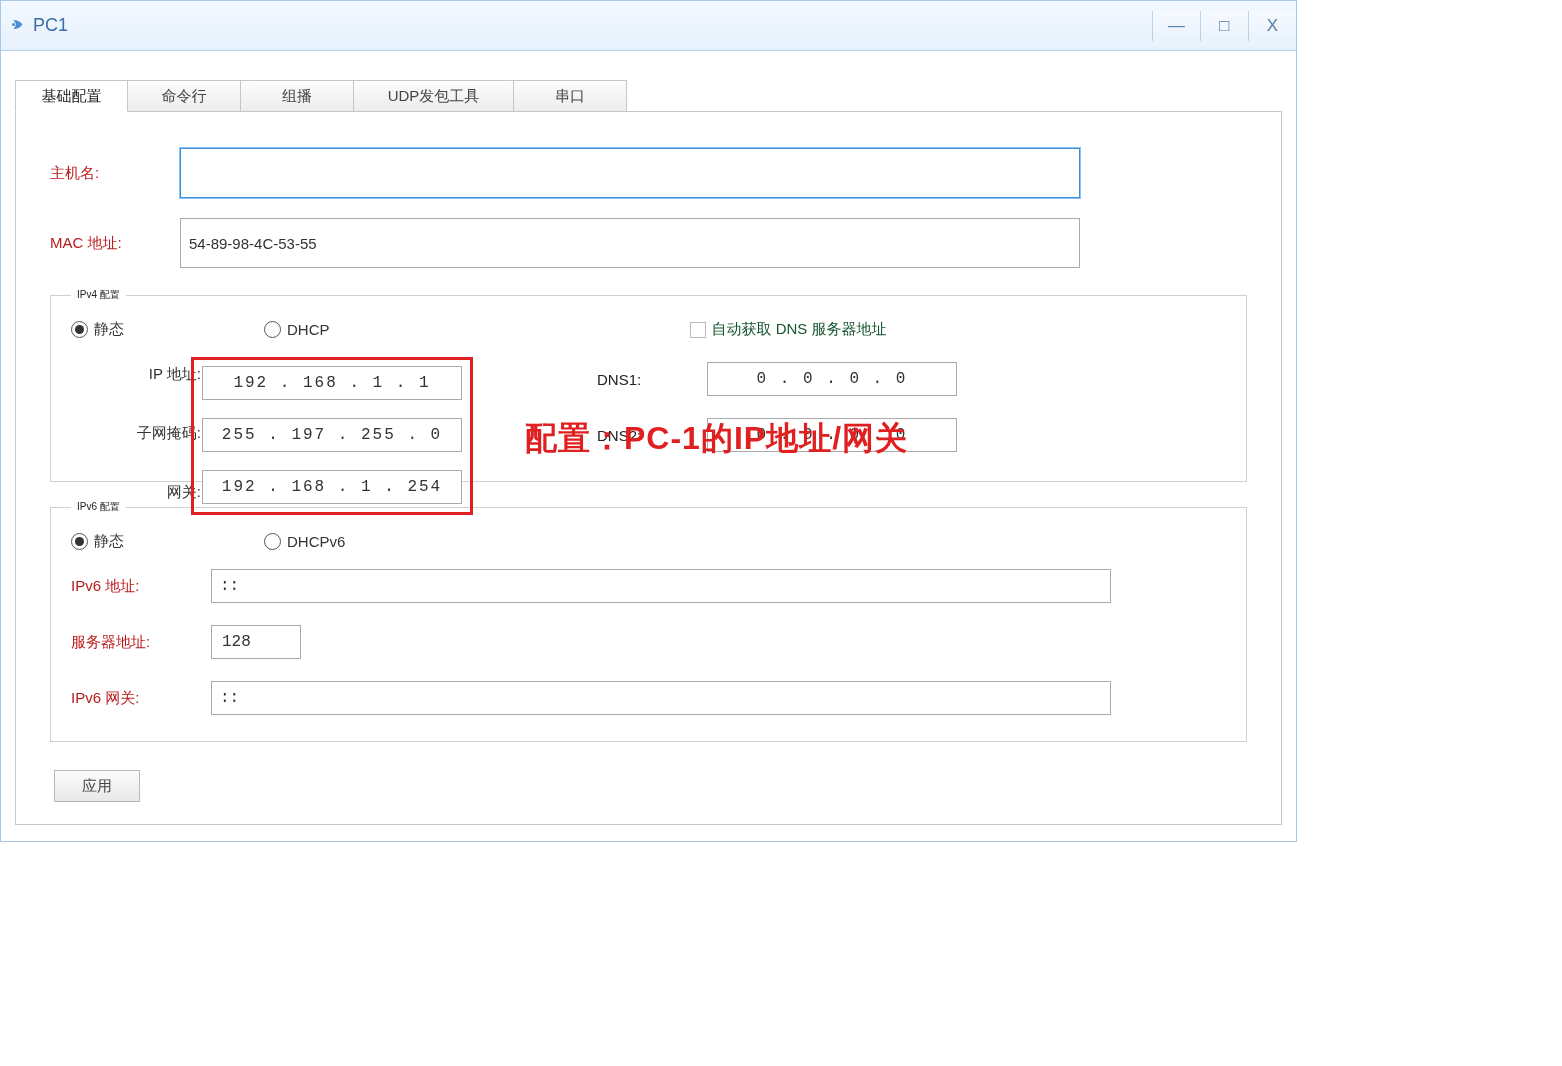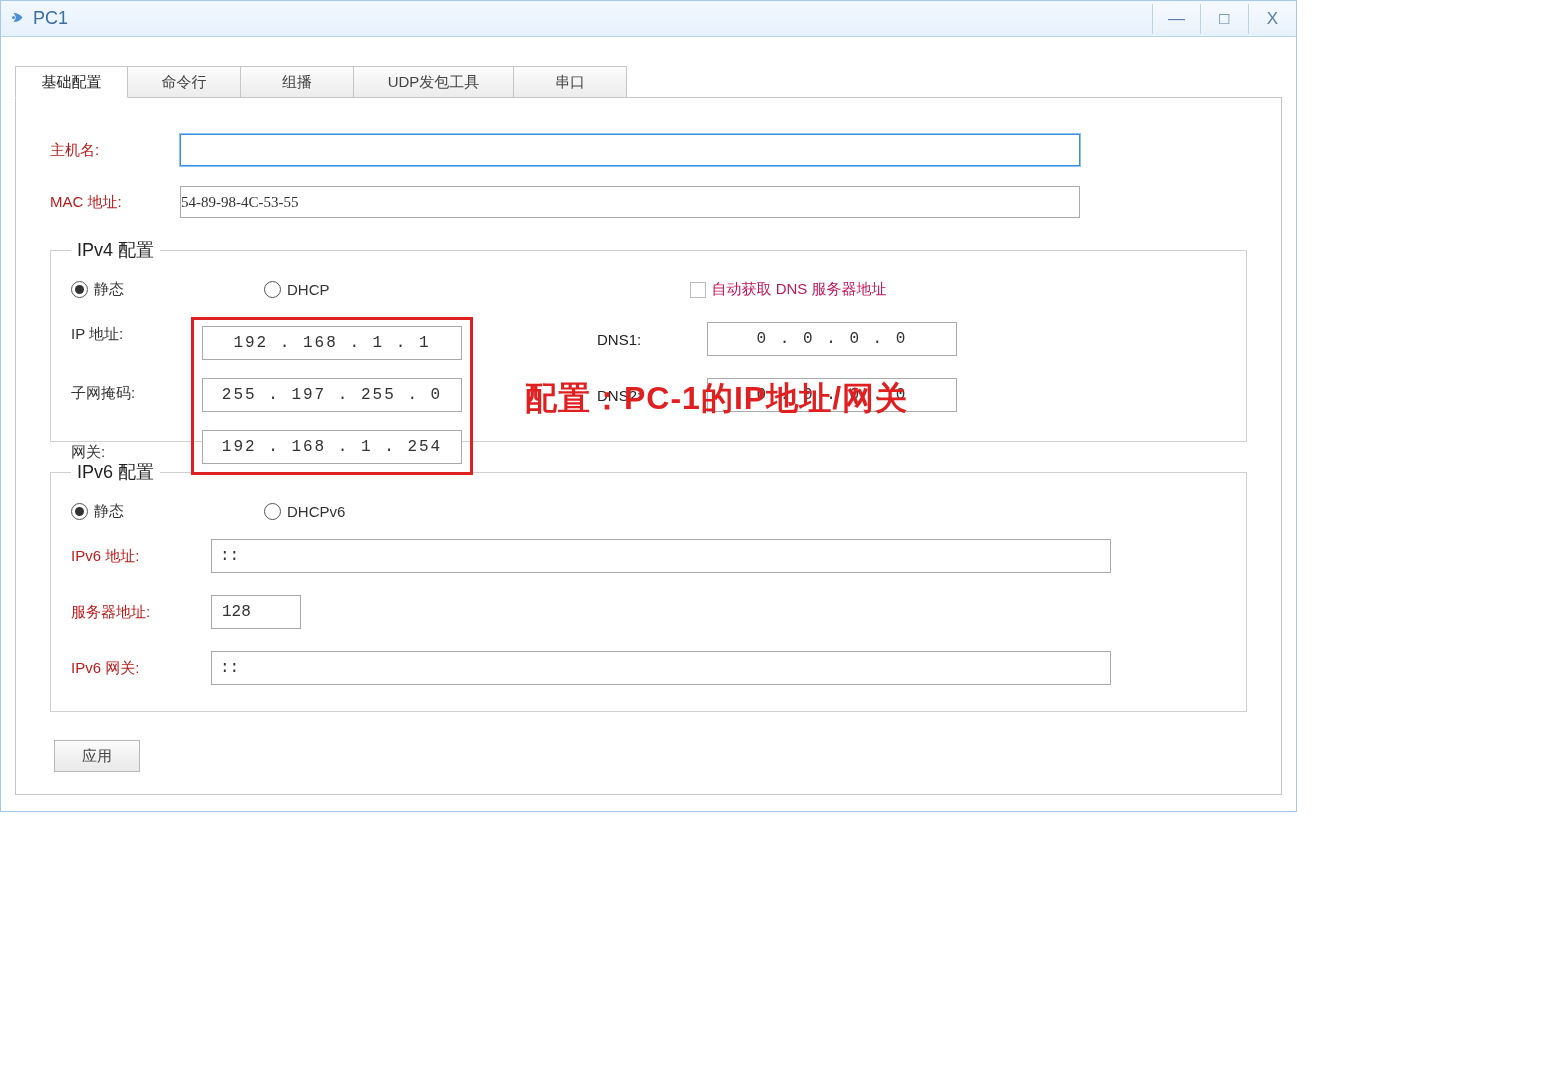--- a/index.html
+++ b/index.html
@@ -8,21 +8,21 @@
       font-size: 15px;
       background: #fff;
       color: #333;
     }
     .window {
       width: 1297px;
       border: 1px solid #a8c8e8;
       background: #fff;
     }
     .title-bar {
-      height: 36px;
+      height: 50px;
       background: linear-gradient(to bottom, #f2f8ff, #e7f1fc);
       border-bottom: 1px solid #b8d3ed;
       display: flex;
       align-items: center;
       justify-content: space-between;
       padding-left: 8px;
     }
     .title-bar-left { display: flex; align-items: center; gap: 6px; }
     .title-bar-title { color: #3a6ea5; font-size: 18px; font-weight: 500; }
     .app-icon { width: 18px; height: 18px; display: inline-block; }
@@ -60,44 +60,44 @@
       border: 1px solid #c6c6c6; border-top: none;
       padding: 36px 34px 18px 34px;
       background: #fff;
     }
     .form-row {
       display: flex; align-items: center;
       margin-bottom: 20px;
     }
     .label { width: 130px; color: #b91c1c; }
     .text-input {
-      flex: 0 0 900px; height: 32px;
-      border: 1px solid #aaa; padding: 0 0;
-      font-size: 15px; font-family: Liberation Serif, serif; background: #fff;
+      flex: 0 0 900px; height: 50px;
+      border: 1px solid #aaa; padding: 0 8px;
+      font-size: 15px; font-family: Liberation Sans, sans-serif; background: #fff;
     }
     .text-input.focused { border: 1px solid #3b8fe3; outline: 1px solid #8dc1f0; }
     .text-input.ro { color: #333; }
     fieldset.group {
       border: 1px solid #d0d0d0;
       padding: 18px 20px 20px 20px;
       margin-top: 10px; margin-bottom: 18px;
     }
     fieldset.group legend {
-      padding: 0 6px; color: #222; font-size: 18px; font-weight: 500;
+      padding: 0 6px; color: #222; font-size: 10px; font-weight: 500;
     }
     .radio-row { display: flex; align-items: center; gap: 140px; margin-bottom: 18px; }
     .radio-item { display: flex; align-items: center; gap: 6px; cursor: pointer; }
     .radio-circle {
       width: 17px; height: 17px; border: 1.5px solid #555; border-radius: 50%;
       display: flex; align-items: center; justify-content: center; background: #fff;
     }
     .radio-circle.checked::after {
       content: ""; width: 9px; height: 9px; background: #333; border-radius: 50%;
     }
-    .check-item { display: flex; align-items: center; gap: 6px; margin-left: 220px; color: #be185d; }
+    .check-item { display: flex; align-items: center; gap: 6px; margin-left: 220px; color: #14532d; }
     .checkbox { width: 16px; height: 16px; border: 1px solid #bbb; background: #fff; }
     .ip-box {
       width: 260px; height: 34px; border: 1px solid #aaa;
       display: flex; align-items: center; justify-content: center;
       font-family: "Courier New", monospace; font-size: 16px; letter-spacing: 2px;
       background: #fff;
     }
     .ip-box.small { width: 250px; }
     .dns-label { color: #222; font-family: inherit; margin-left: 44px; }
     .red-box {
@@ -105,21 +105,21 @@
       padding: 6px 8px 8px 8px;
       margin-left: -10px;
     }
     .red-box .ip-box { margin-bottom: 18px; }
     .red-box .ip-box:last-child { margin-bottom: 0; }
     .annotation {
       color: #e02020; font-size: 32px; font-weight: 700;
       margin-left: 14px; white-space: nowrap; letter-spacing: 1px;
     }
     .ipv4-body { display: flex; align-items: flex-start; }
-    .left-labels { display: flex; flex-direction: column; gap: 40px; width: 130px; padding-top: 8px; }
+    .left-labels { display: flex; flex-direction: column; gap: 40px; width: 130px; padding-top: 8px; text-align: right; }
     .right-dns { display: flex; flex-direction: column; gap: 22px; margin-left: 80px; padding-top: 5px; }
     .dns-row { display: flex; align-items: center; }
     .dns-row .dns-label { width: 110px; }
     .ipv6-row { display: flex; align-items: center; margin-bottom: 22px; }
     .ipv6-row .label { width: 140px; }
     .ipv6-input {
       width: 900px; height: 34px; border: 1px solid #aaa;
       padding: 0 8px; font-family: "Courier New", monospace; font-size: 16px;
       display: flex; align-items: center; background: #fff;
     }

